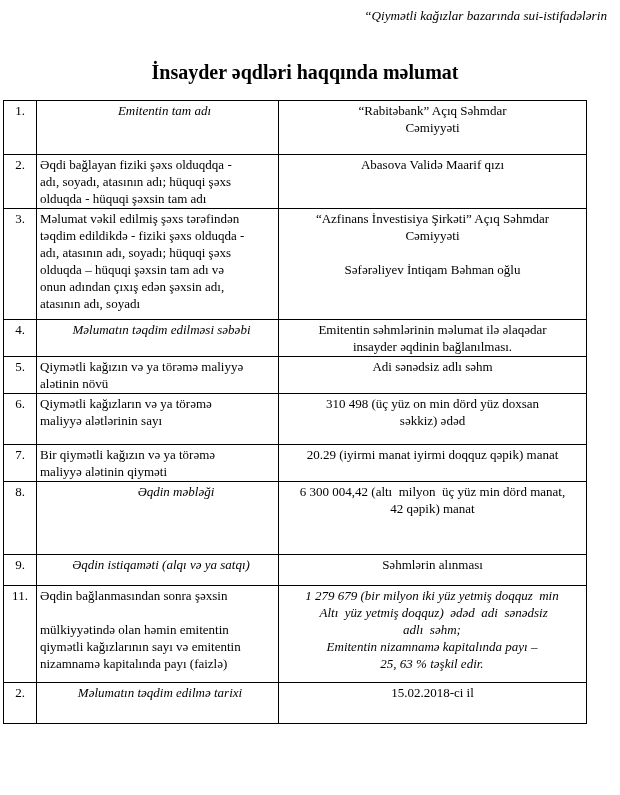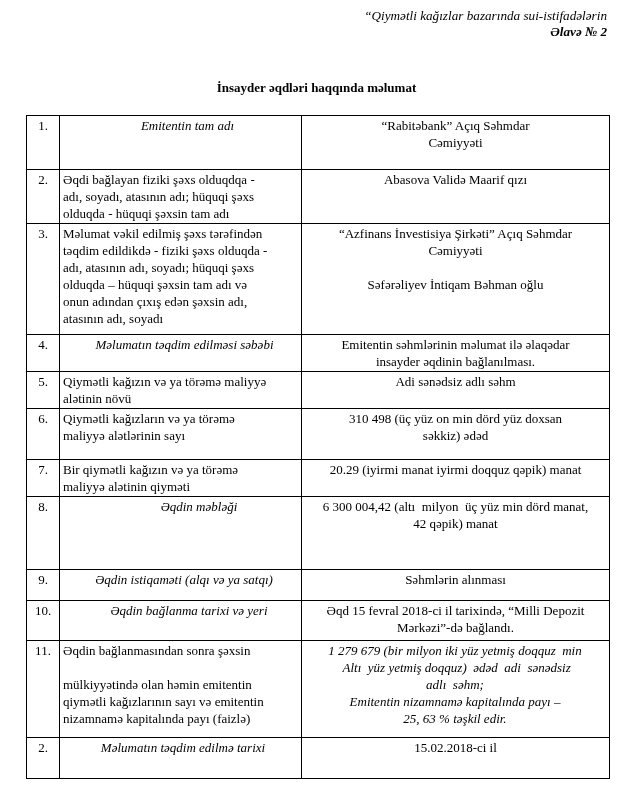--- a/index.html
+++ b/index.html
@@ -7,37 +7,37 @@
     padding: 0;
     background: #ffffff;
     color: #000000;
     font-family: "Liberation Serif", "DejaVu Serif", serif;
   }
   .page {
     position: relative;
     width: 620px;
     height: 795px;
     box-sizing: border-box;
-    padding: 8px 13px 0 26px;
+    padding: 8px 13px 0 3px;
     overflow: hidden;
     background: #ffffff;
   }
   .header-note {
     text-align: right;
     font-style: italic;
     font-size: 13.2px;
     line-height: 15.5px;
     margin-right: 0px;
   }
   .header-note .note-line { white-space: pre-wrap; }
   .header-note .note-line.bold { font-weight: bold; }
   .doc-title {
     margin: 38px 0 0 0;
     text-align: center;
-    font-size: 13px;
+    font-size: 20px;
     font-weight: bold;
     line-height: 21px;
   }
   table.doc-table {
     margin-top: 17px;
     border-collapse: collapse;
     table-layout: fixed;
     width: 583px;
   }
   table.doc-table td {
@@ -56,21 +56,20 @@
   td.align-left { text-align: center; font-style: italic; }
   td.v-mid { vertical-align: middle; margin-top: 36px; }
 </style>
 </head>
 <body>
 
 <div class="page">
 
   <div class="header-note">
     <div class="note-line">“Qiymətli kağızlar bazarında sui-istifadələrin</div>
-    <div class="note-line bold">Əlavə № 2</div>
   </div>
 
   <h1 class="doc-title">İnsayder əqdləri haqqında məlumat</h1>
 
   <table class="doc-table">
     <colgroup>
       <col style="width:33px">
       <col style="width:242px">
       <col style="width:308px">
     </colgroup>
@@ -130,26 +129,20 @@
         <td class="c-num">8.</td>
         <td class="c-label align-left v-mid" style="padding-left:40px">Əqdin məbləği</td>
         <td class="c-value">6 300 004,42 (altı  milyon  üç yüz min dörd manat,
 42 qəpik) manat</td>
       </tr>
       <tr style="height:31px">
         <td class="c-num">9.</td>
         <td class="c-label align-left" style="padding-left:10px">Əqdin istiqaməti (alqı və ya satqı)</td>
         <td class="c-value">Səhmlərin alınması</td>
       </tr>
-      <tr style="height:40px">
-        <td class="c-num">10.</td>
-        <td class="c-label align-left" style="padding-left:20px">Əqdin bağlanma tarixi və yeri</td>
-        <td class="c-value">Əqd 15 fevral 2018-ci il tarixində, “Milli Depozit
-Mərkəzi”-də bağlandı.</td>
-      </tr>
       <tr style="height:97px">
         <td class="c-num">11.</td>
         <td class="c-label">Əqdin bağlanmasından sonra şəxsin
 
 mülkiyyətində olan həmin emitentin
 qiymətli kağızlarının sayı və emitentin
 nizamnamə kapitalında payı (faizlə)</td>
         <td class="c-value align-left" style="padding-left:2px">1 279 679 (bir milyon iki yüz yetmiş doqquz  min
  Altı  yüz yetmiş doqquz)  ədəd  adi  sənədsiz
 adlı  səhm;

